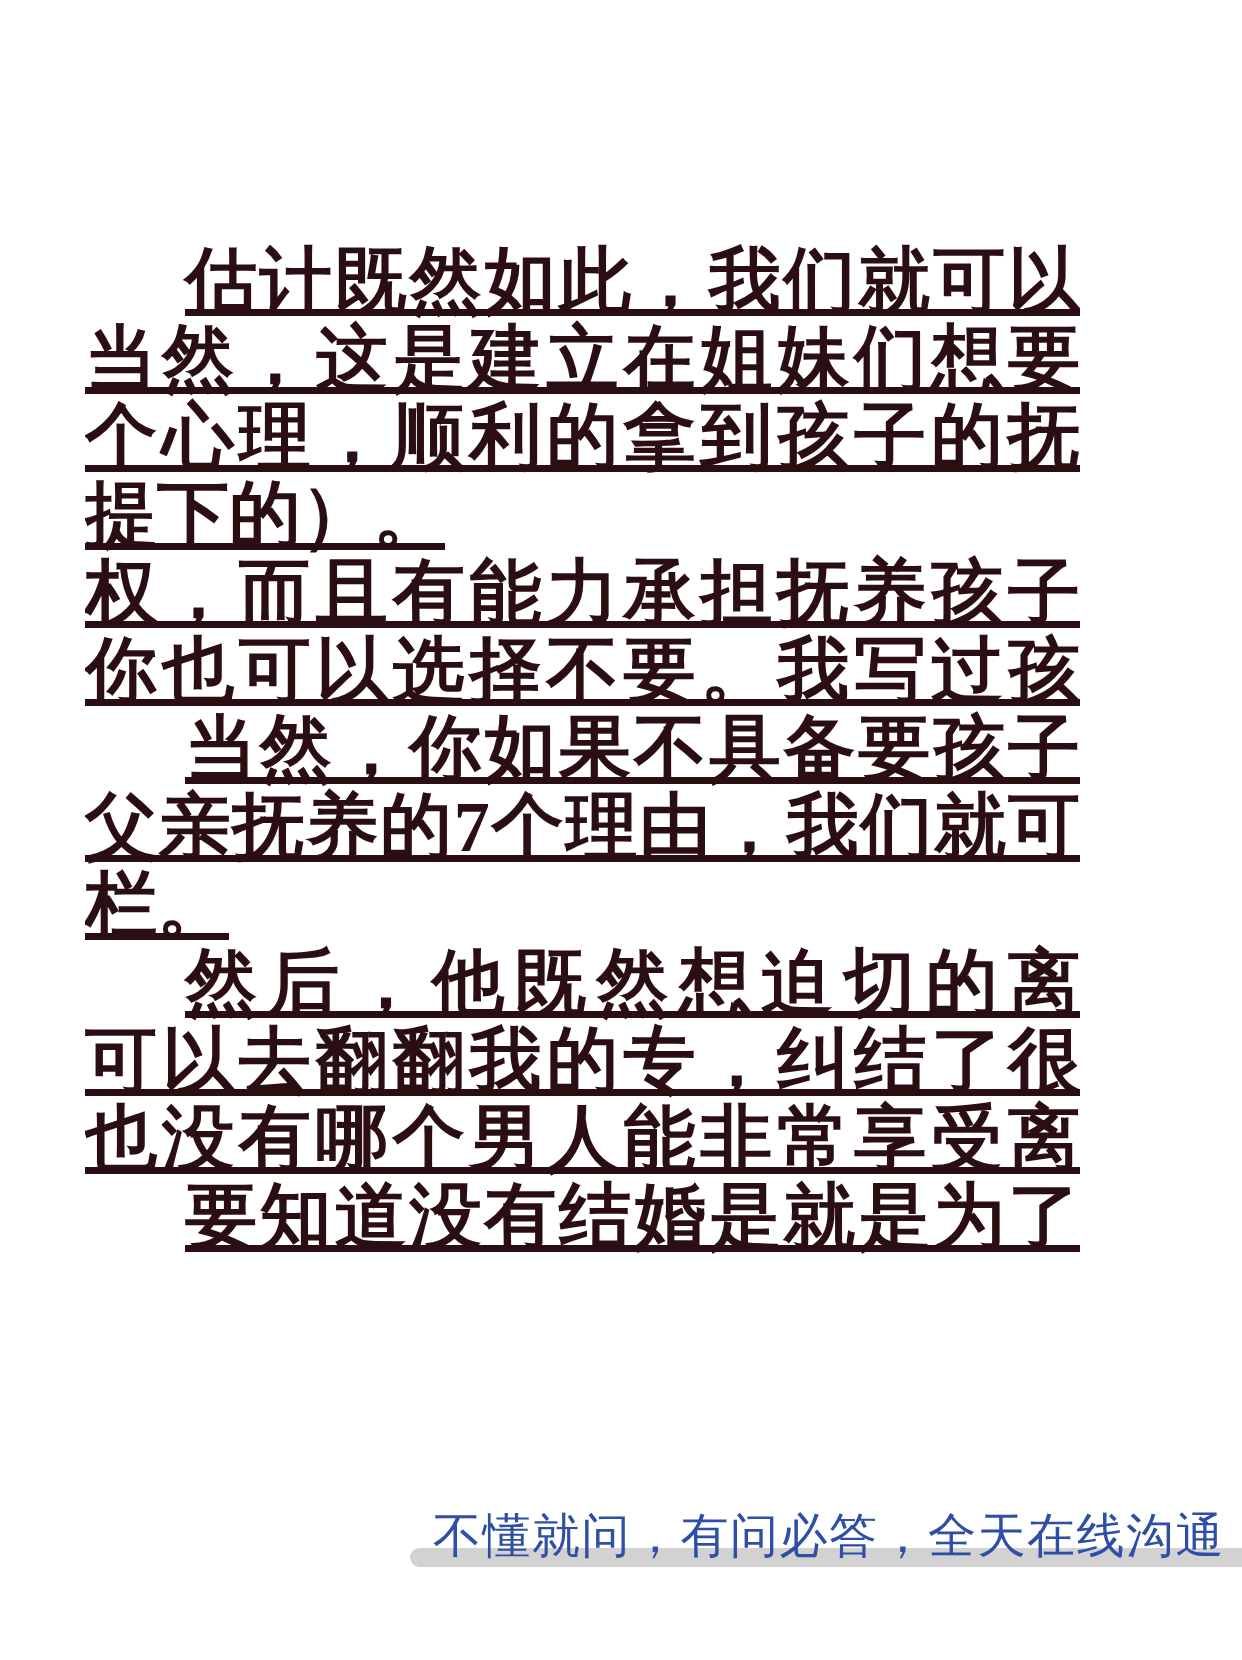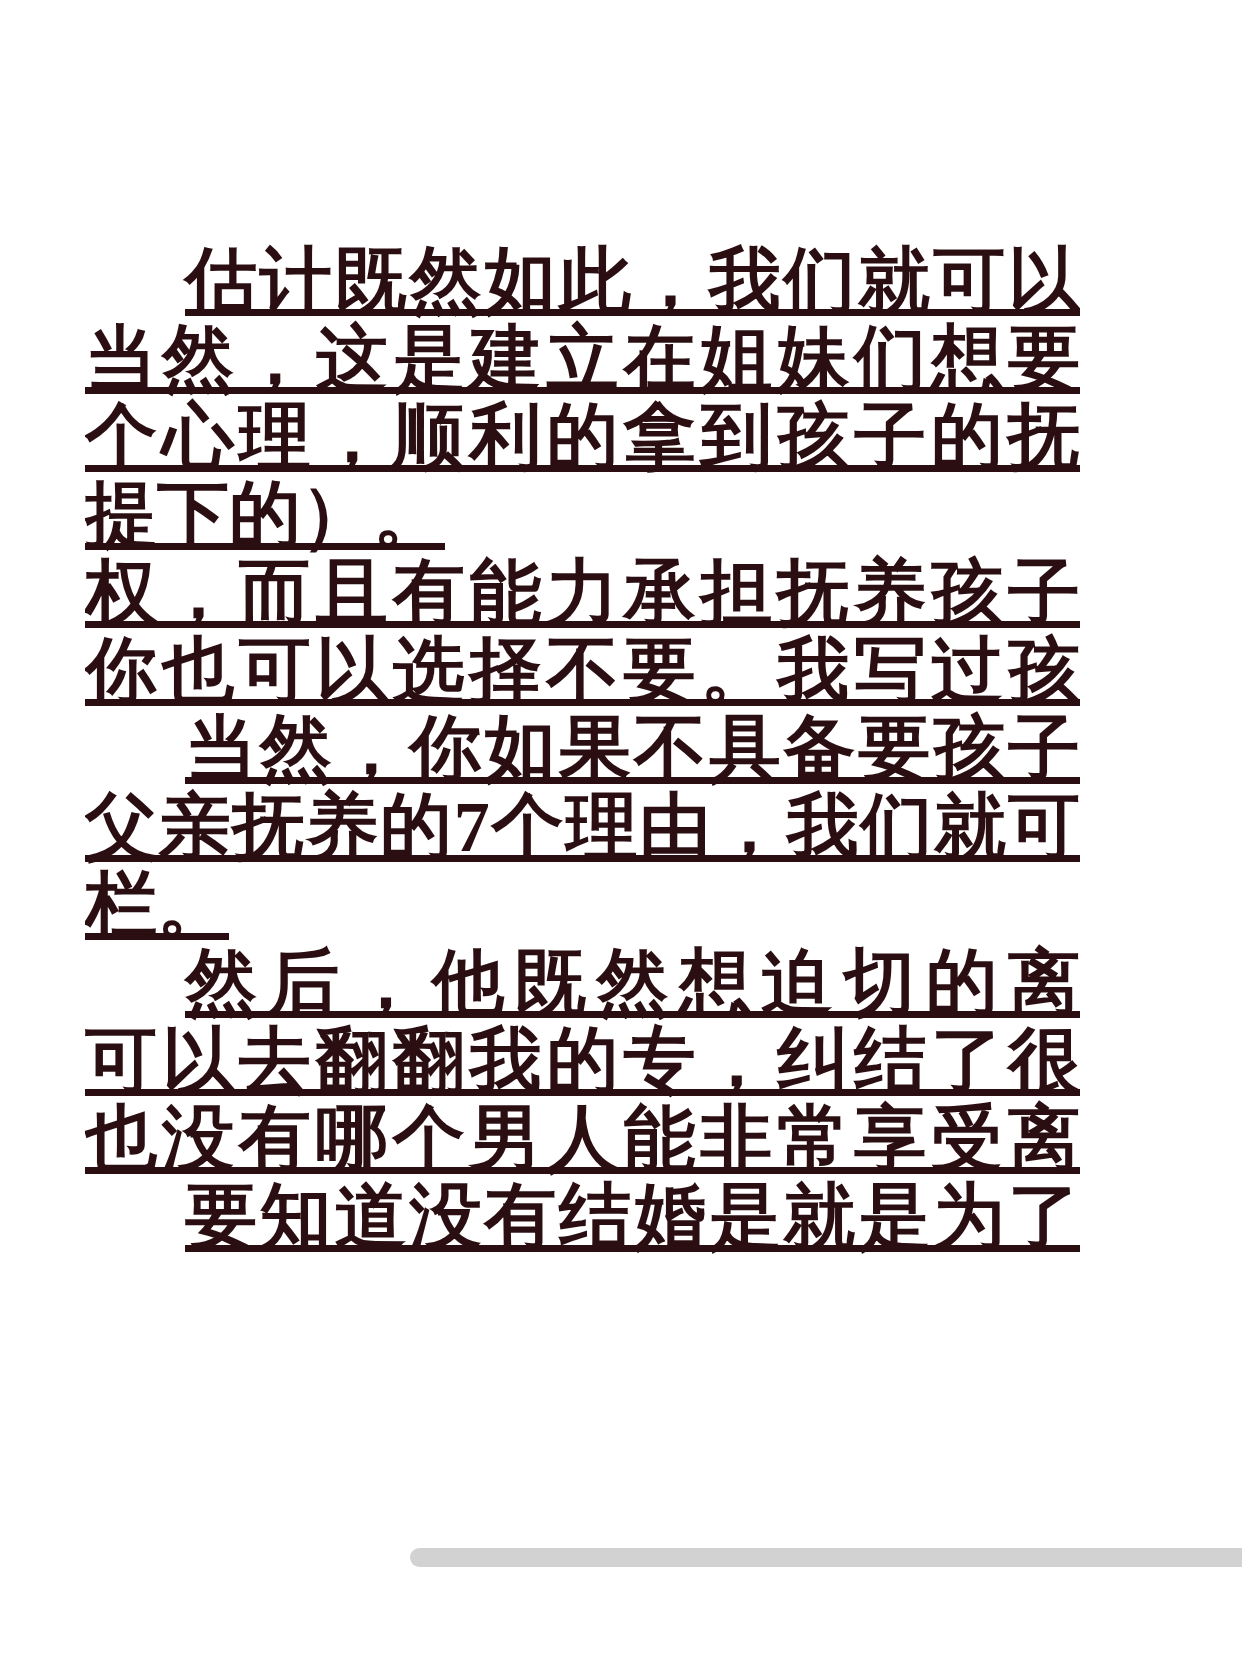--- a/index.html
+++ b/index.html
@@ -74,13 +74,14 @@
       <div class="text-line">你也可以选择不要。我写过孩子可以给</div>
       <div class="text-line indent">当然，你如果不具备要孩子的条件，</div>
       <div class="text-line">父亲抚养的7个理由，我们就可以利用他这</div>
       <div class="text-line para-end">栏。</div>
       <div class="text-line indent">然后，他既然想迫切的离婚，相信这</div>
       <div class="text-line">可以去翻翻我的专，纠结了很久才做</div>
       <div class="text-line para-end">也没有哪个男人能非常享受离婚。</div>
       <div class="text-line indent">要知道没有结婚是就是为了离婚的，</div>
     </div>
   <div class="footer-bar" style="background: rgb(210, 210, 210);"></div>
+  <div class="footer-slogan" style="color: rgb(46, 79, 165);">不懂就问，有问必答，全天在线沟通</div>
 </div>
 
 </body></html>

